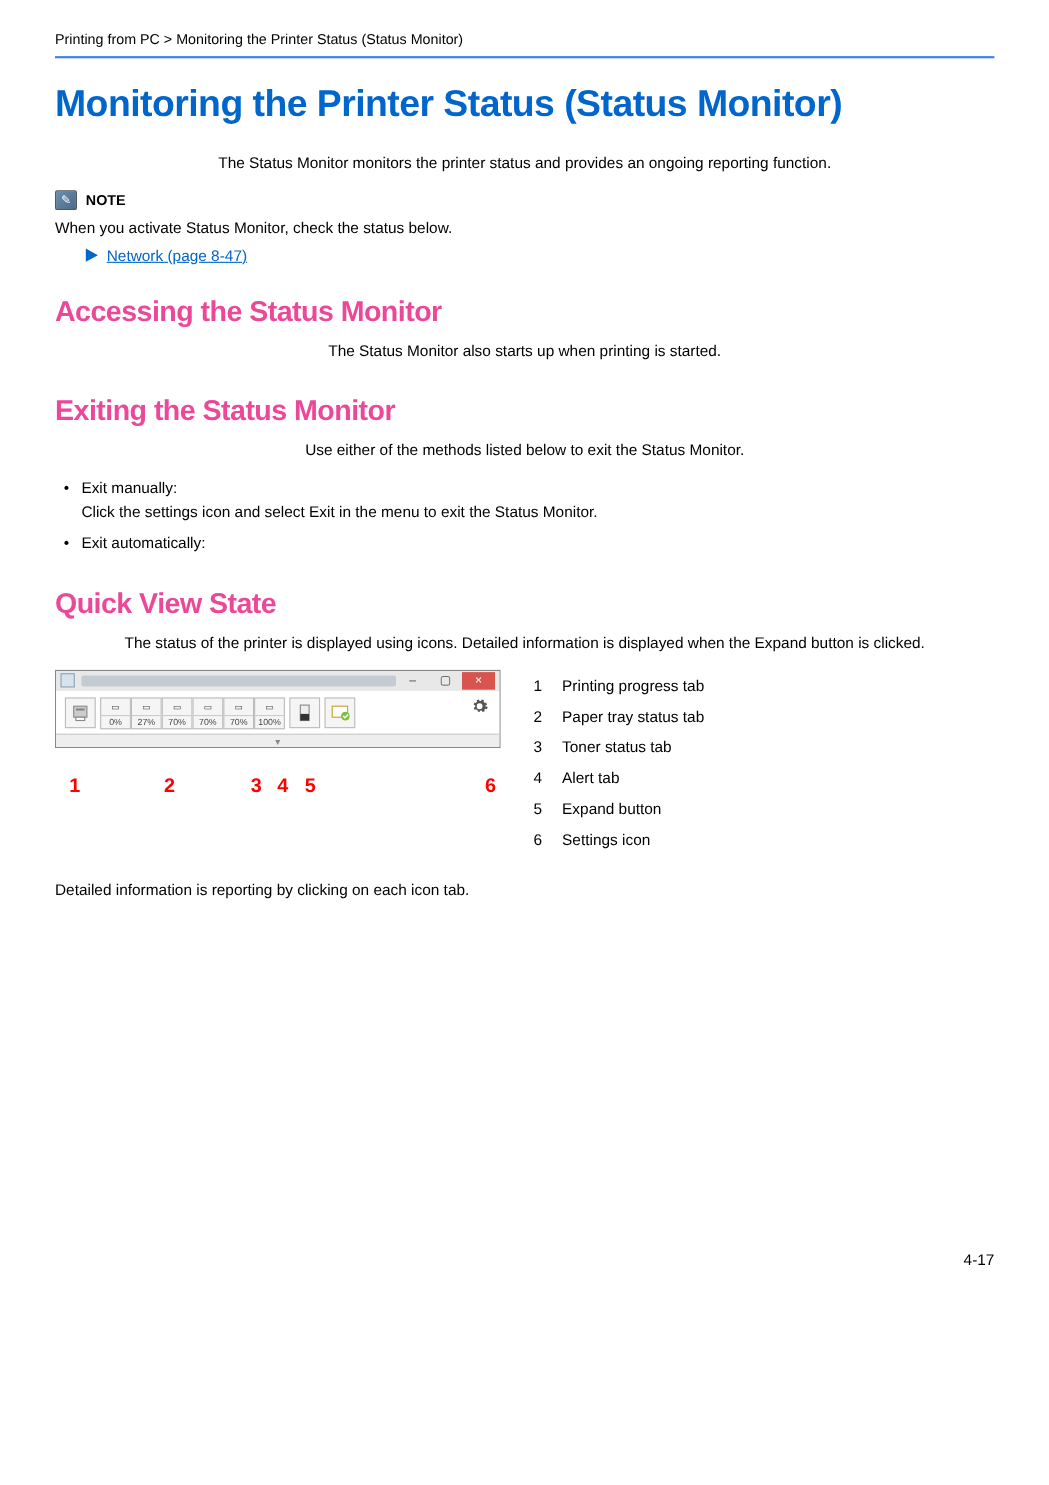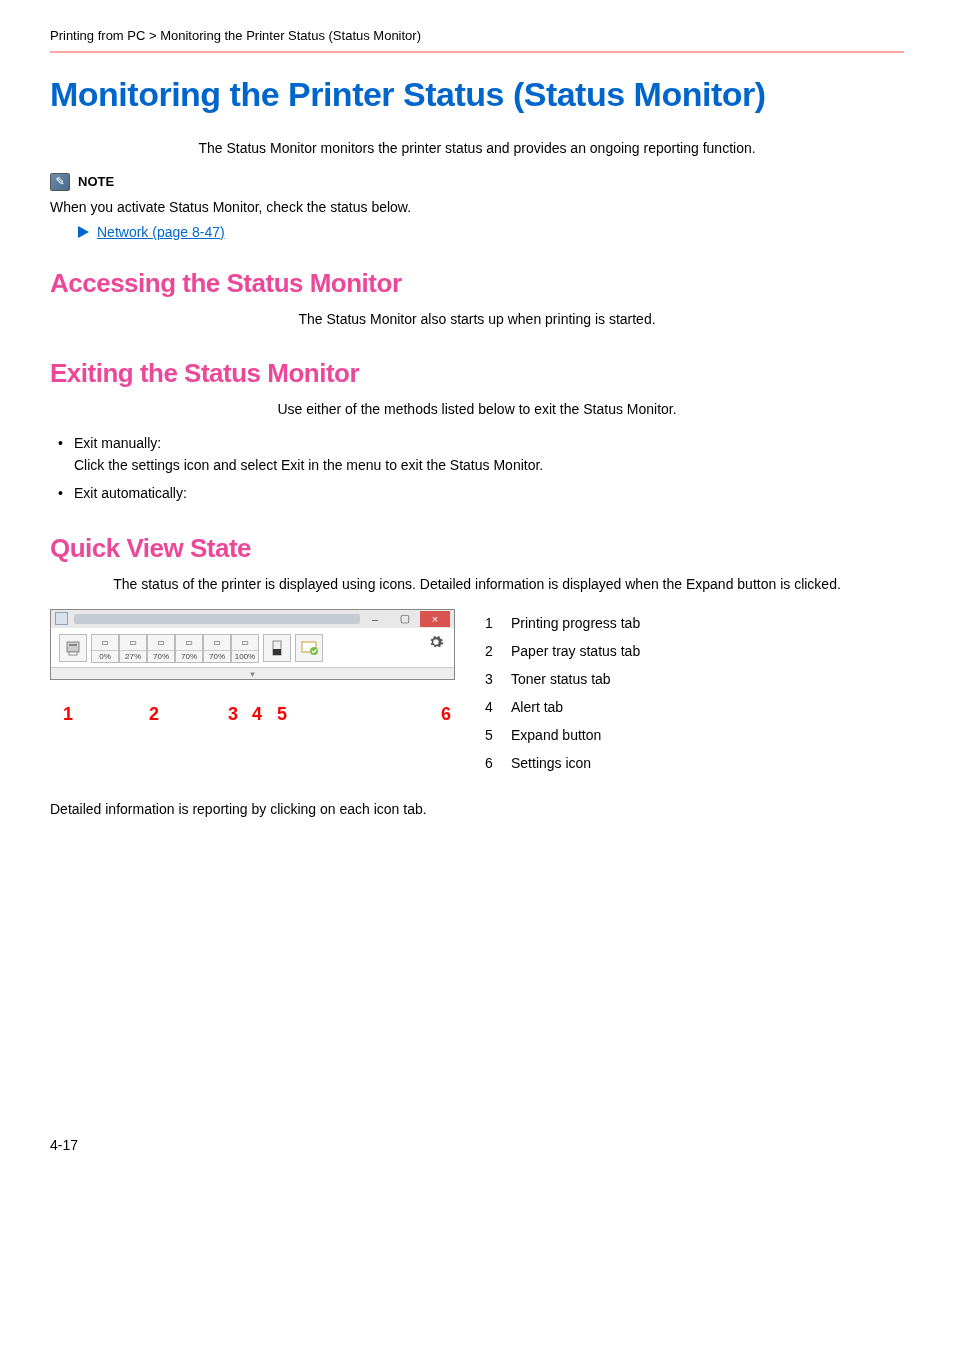--- a/index.html
+++ b/index.html
@@ -9,21 +9,21 @@
     color: #000;
     background: #fff;
     width: 954px;
     margin: 0 auto;
     padding: 28px 50px 40px 50px;
   }
   .breadcrumb {
     font-size: 13px;
     color: #000;
     padding-bottom: 8px;
-    border-bottom: 2px solid #fca5a5;
+    border-bottom: 2px solid #3b82f6;
     margin-bottom: 20px;
   }
   h1.main-title {
     font-size: 34px;
     font-weight: 900;
     color: #0066cc;
     line-height: 1.25;
     margin-bottom: 22px;
     font-family: Arial, Helvetica, sans-serif;
     letter-spacing: -0.5px;
@@ -110,21 +110,21 @@
   .tray-top { height:16px; display:flex; align-items:center; justify-content:center; border-bottom:1px solid #ccc; }
   .tray-pct { padding:1px 0; font-size:8px; }
   .sm-gear { margin-left:auto; width:18px; height:18px; }
   .sm-expand { height:12px; background:#eee; text-align:center; font-size:9px; color:#888; border-top:1px solid #ccc; line-height:12px; }
   .callouts { position:relative; height:36px; }
   .callouts .num { position:absolute; top:24px; font-size:18px; font-weight:bold; color:#ff0000; transform: translateX(-50%); }
   .legend-list { list-style:none; font-size:14px; line-height:2.0; }
   .legend-list li { display:flex; gap:12px; }
   .legend-num { min-width:14px; }
   .footer-text { font-size:14px; margin-top:24px; }
-  .page-num { text-align:left; font-size:14px; margin-top:320px; }
+  .page-num { text-align:right; font-size:14px; margin-top:320px; }
   svg.gear { width:16px; height:16px; }
 </style>
 </head>
 <body>
 
 <div class="breadcrumb">Printing from PC &gt; Monitoring the Printer Status (Status Monitor)</div>
 
 <h1 class="main-title">Monitoring the Printer Status (Status Monitor)</h1>
 
 <p class="body-text">The Status Monitor monitors the printer status and provides an ongoing reporting function.</p>

